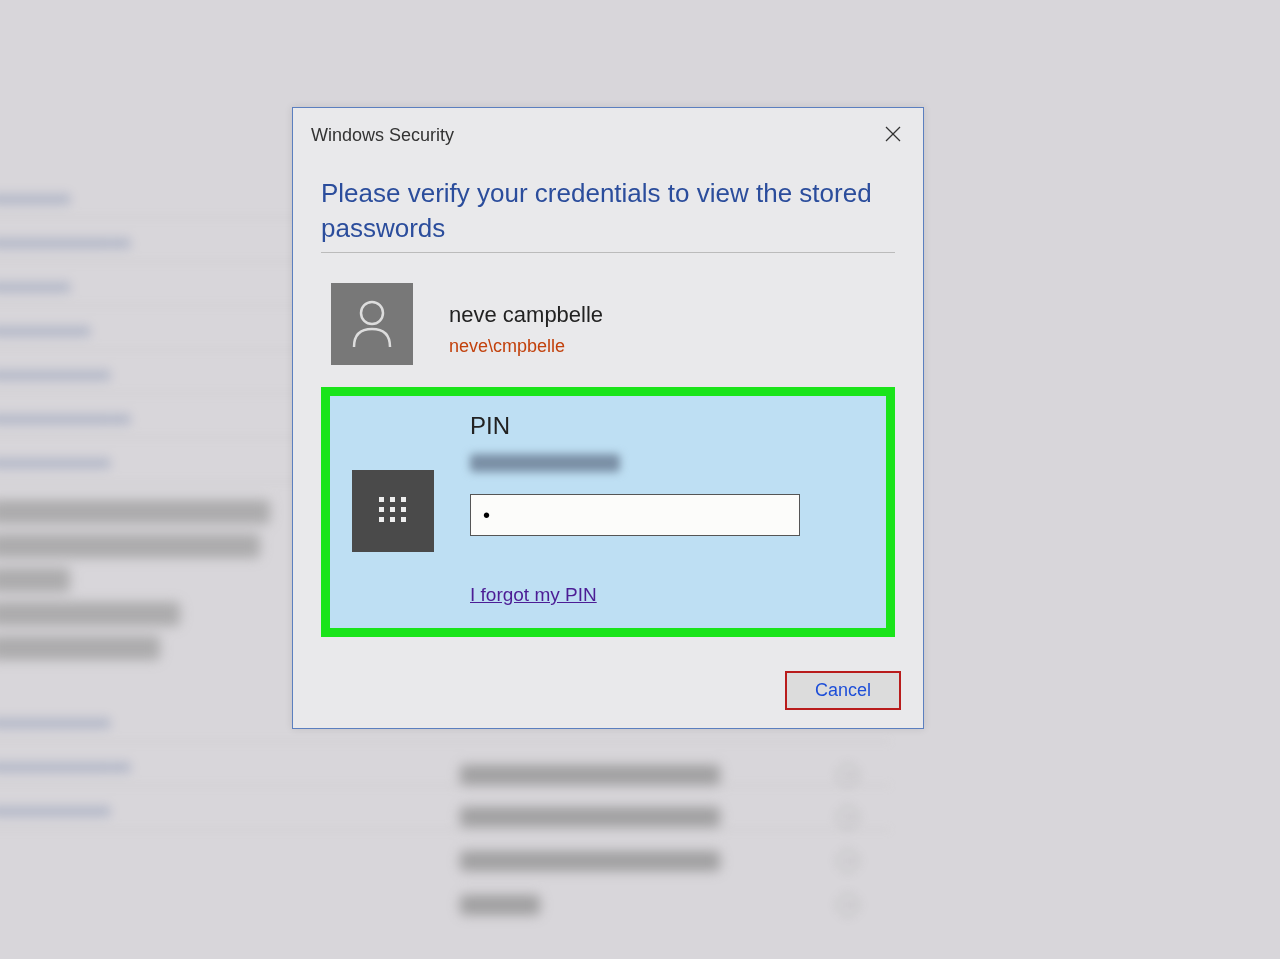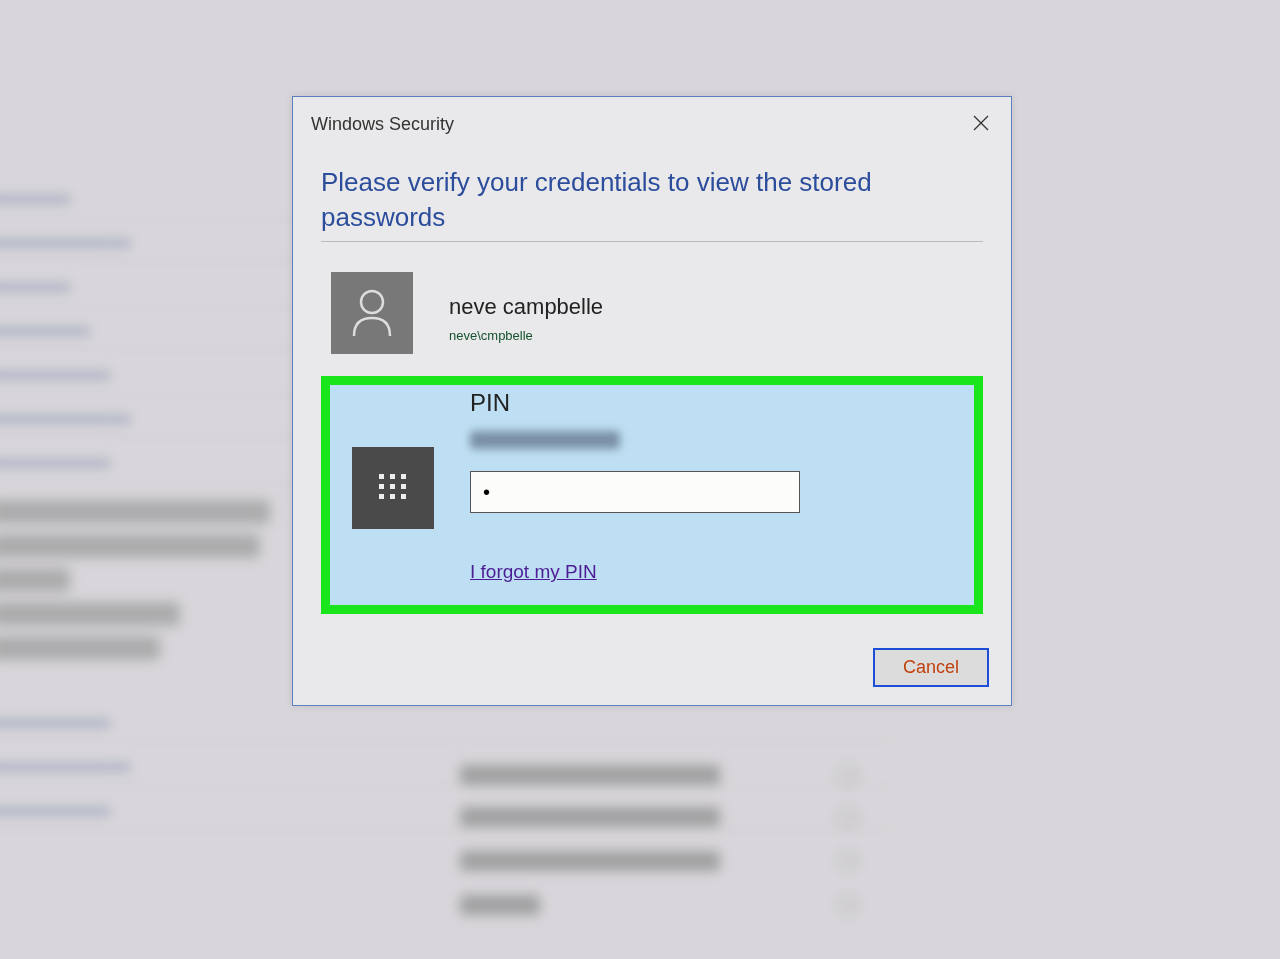--- a/index.html
+++ b/index.html
@@ -75,22 +75,22 @@
       content: "⌄";
       position: absolute;
       top: -2px;
       left: 5px;
       color: #666;
       font-size: 16px;
     }
     .dialog {
       position: absolute;
       left: 292px;
-      top: 96px;
-      width: 720px;
+      top: 107px;
+      width: 632px;
       background: #e9e9eb;
       border: 1px solid #5b7fbf;
       box-shadow: 0 0 8px rgba(0,0,0,0.1);
     }
     .dialog-header {
       display: flex;
       justify-content: space-between;
       align-items: center;
       padding: 10px 12px 14px 18px;
     }
@@ -134,27 +134,27 @@
     }
     .cred-text {
       padding-top: 10px;
     }
     .cred-name {
       font-size: 22px;
       color: #222;
       margin-bottom: 8px;
     }
     .cred-sub {
-      font-size: 13px;
-      color: #14532d;
+      font-size: 18px;
+      color: #c2410c;
     }
     .pin-section {
       border: 9px solid #1AE41A;
       background: #bedff3;
-      padding: 4px 22px 22px 22px;
+      padding: 16px 22px 22px 22px;
       display: flex;
       align-items: flex-start;
       margin-bottom: 34px;
     }
     .pin-icon {
       width: 82px;
       height: 82px;
       background: #4a4a4a;
       display: flex;
       align-items: center;
@@ -195,23 +195,23 @@
       text-decoration: underline;
       cursor: pointer;
       margin-top: 24px;
     }
     .dialog-footer {
       padding: 0 22px 18px 0;
       display: flex;
       justify-content: flex-end;
     }
     .cancel-btn {
-      border: 2px solid #1d4ed8;
+      border: 2px solid #b91c1c;
       background: #dcdcdc;
-      color: #c2410c;
+      color: #1d4ed8;
       font-size: 18px;
       padding: 7px 28px;
       cursor: pointer;
     }
   </style>
 </head>
 <body>
 
 <div class="bg-blur">
   <div class="bg-row" style="top:188px;"><span>aaaaaaaa</span></div>

